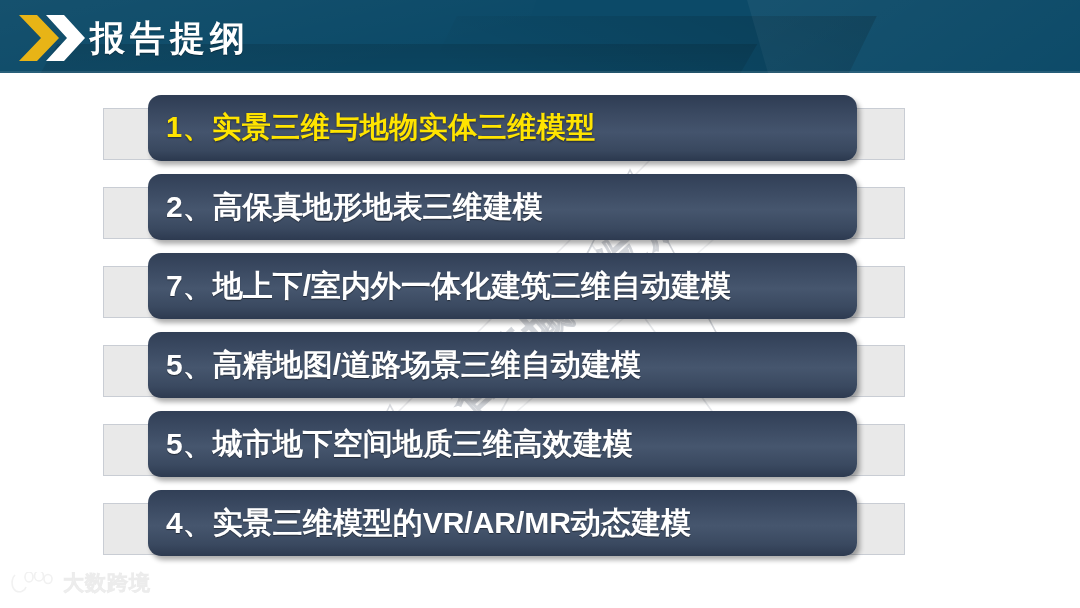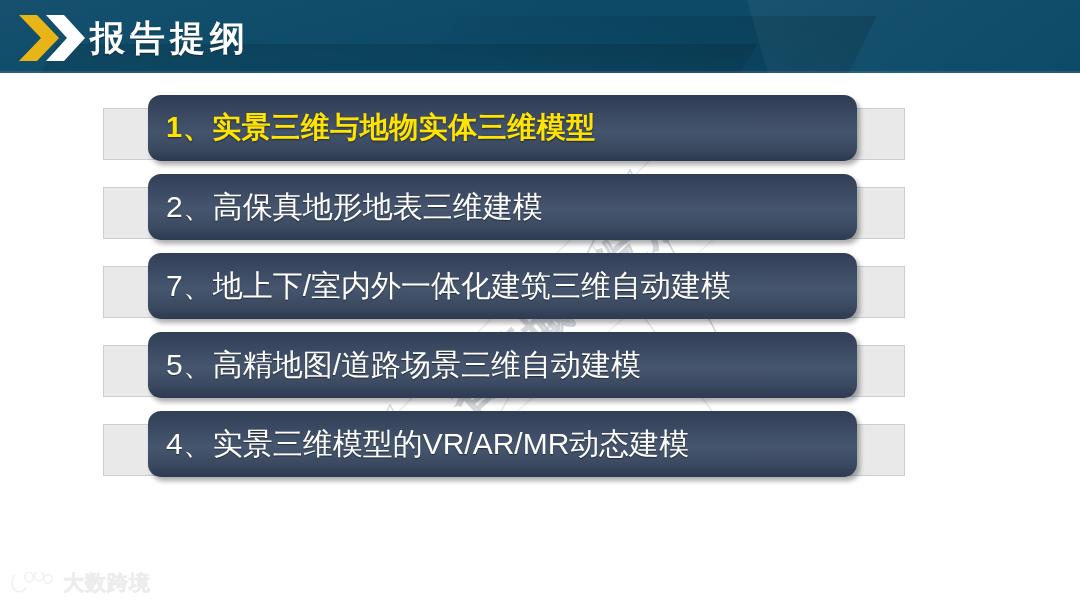--- a/index.html
+++ b/index.html
@@ -154,21 +154,21 @@
     box-shadow: 3px 4px 5px rgba(0,0,0,0.33);
     display: flex;
     align-items: center;
     box-sizing: border-box;
     padding-left: 18px;
     overflow: hidden;
   }
   .pill-label {
     color: #ffffff;
     font-size: 30px;
-    font-weight: 400;
+    font-weight: 700;
     white-space: nowrap;
     letter-spacing: 0px;
     text-shadow: 0 1px 1px rgba(0,0,0,0.45);
   }
   .outline-row.active .pill {
     background: linear-gradient(180deg,
                 #2e3c53 0%,
                 #3a4961 28%,
                 #44546d 56%,
                 #39485f 84%,
@@ -270,20 +270,26 @@
       </div>
     </div>
 
     <div class="outline-row">
       <div class="band"></div>
       <div class="pill">
         <span class="pill-label">5、高精地图/道路场景三维自动建模</span>
       </div>
     </div>
 
+    <div class="outline-row">
+      <div class="band"></div>
+      <div class="pill">
+        <span class="pill-label">5、城市地下空间地质三维高效建模</span>
+      </div>
+    </div>
 
     <div class="outline-row">
       <div class="band"></div>
       <div class="pill">
         <span class="pill-label">4、实景三维模型的VR/AR/MR动态建模</span>
       </div>
     </div>
 
   </div>
 

